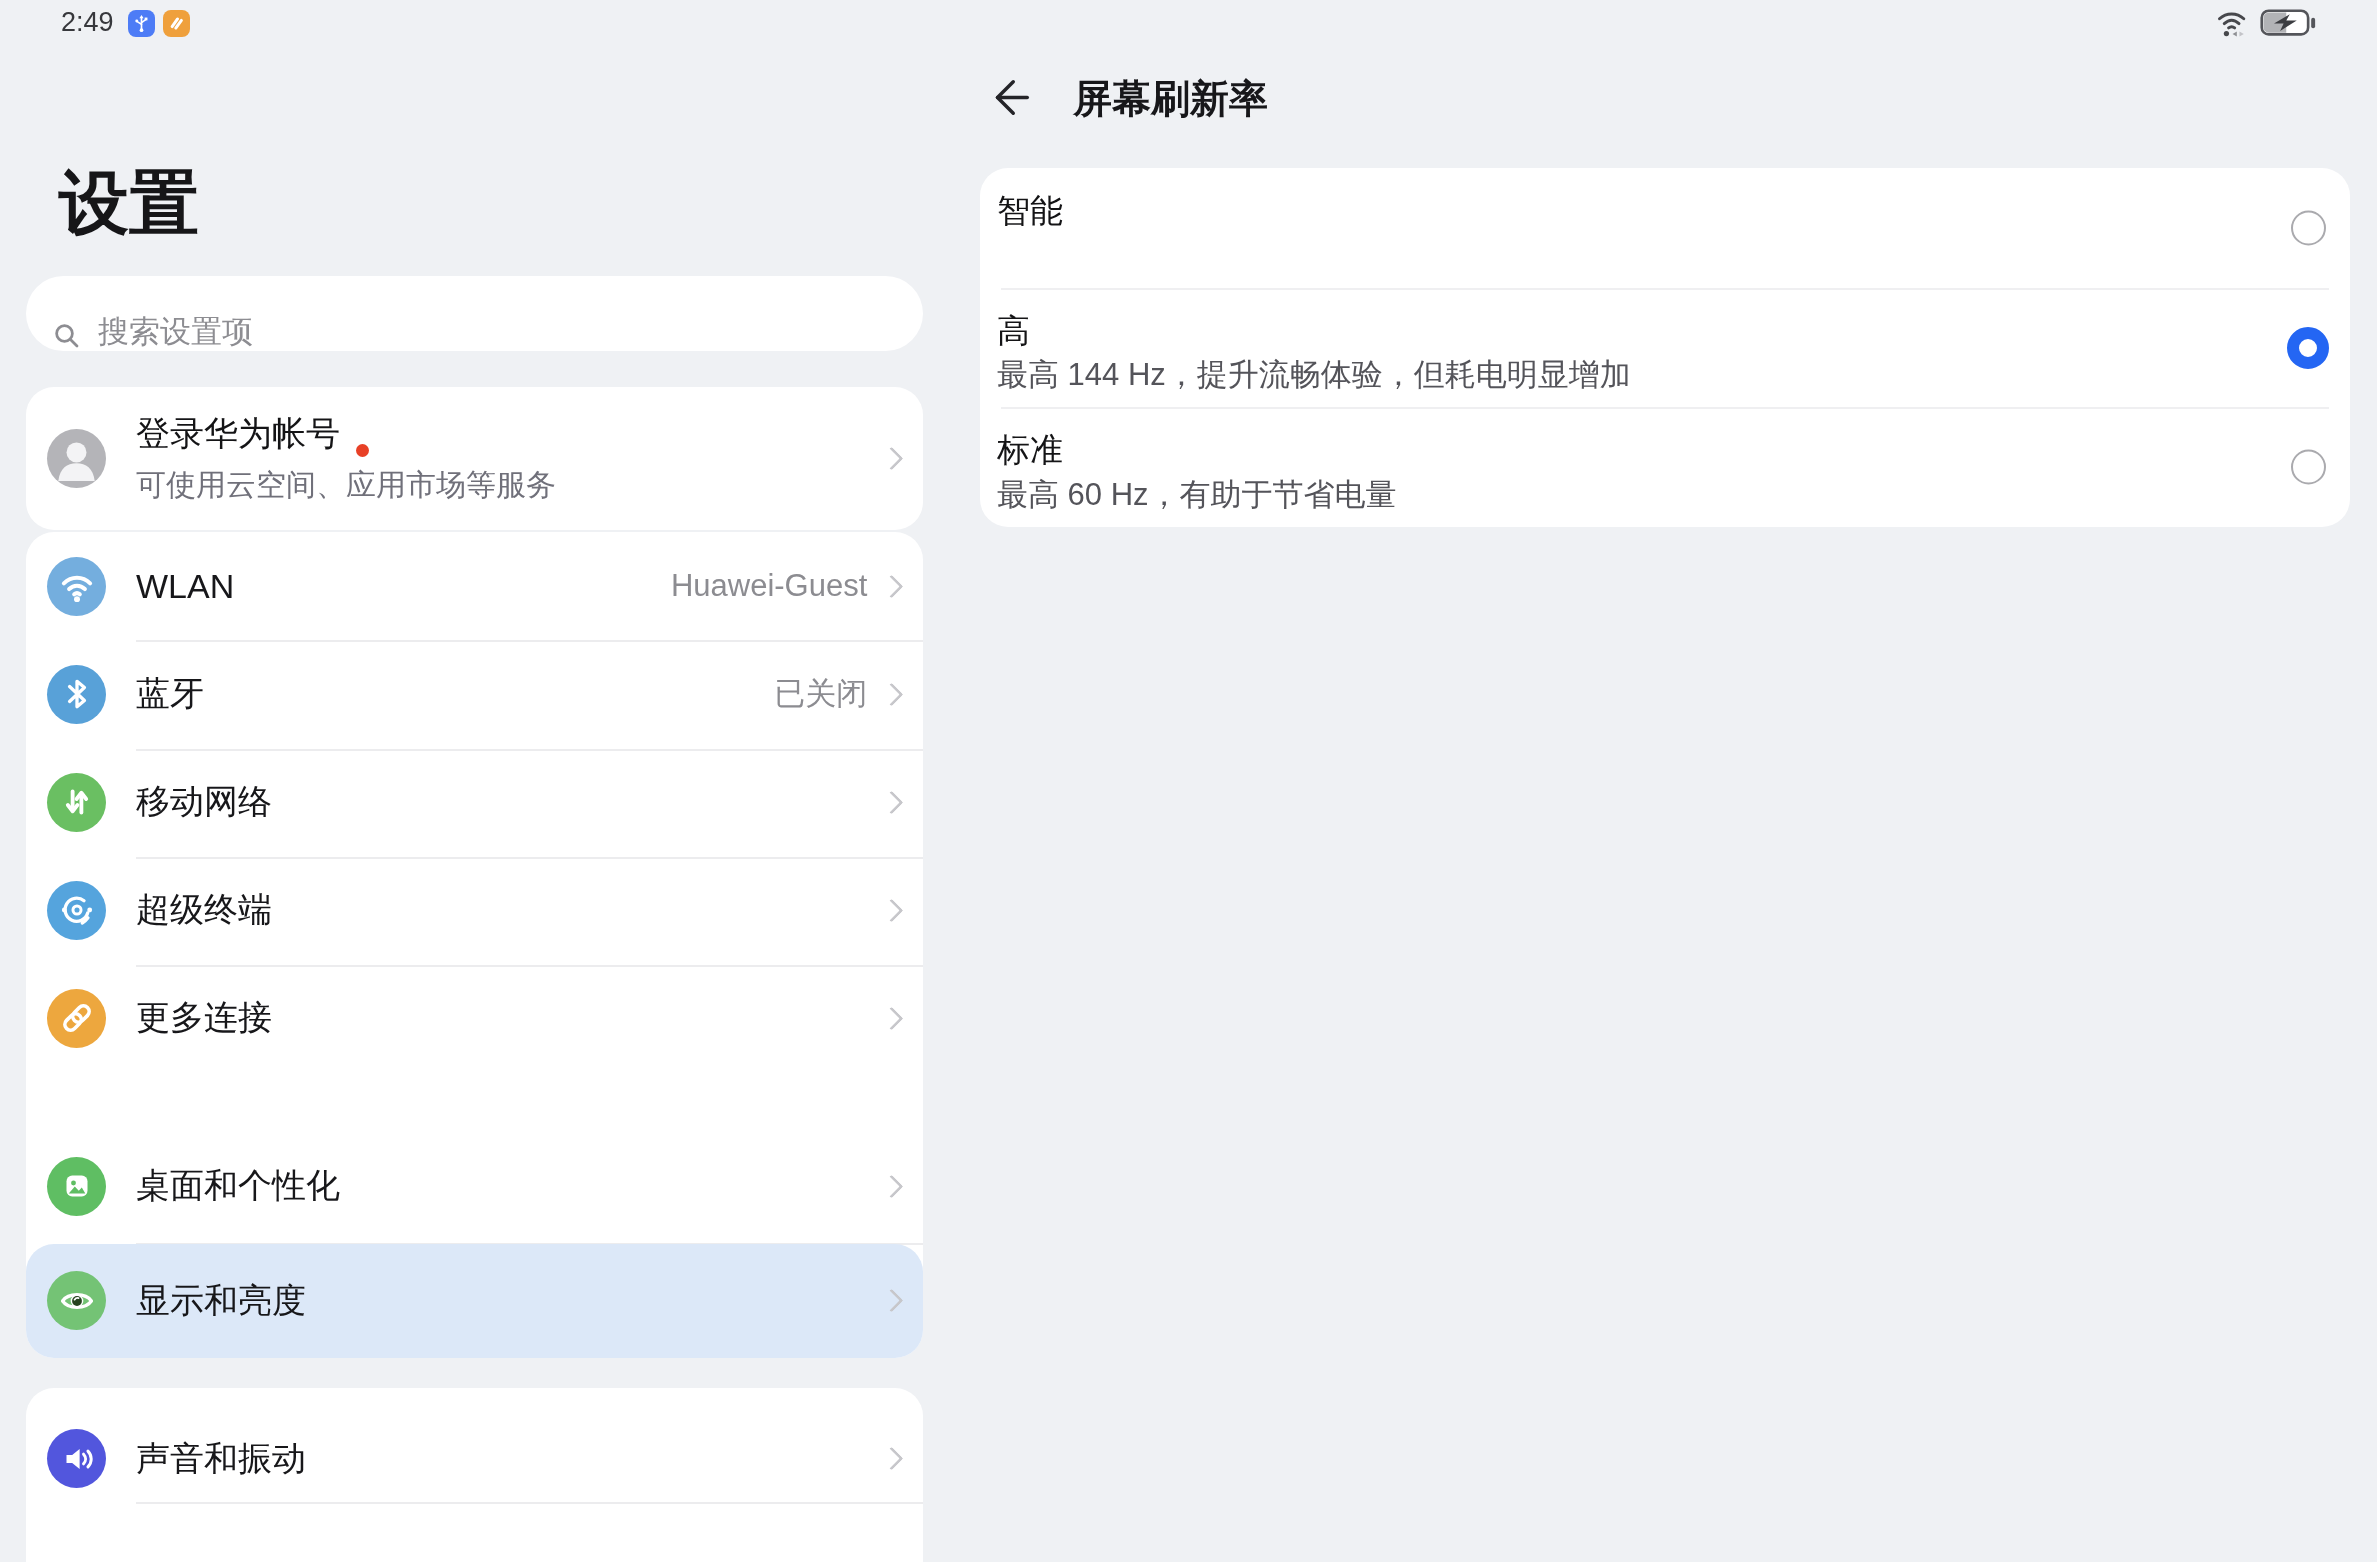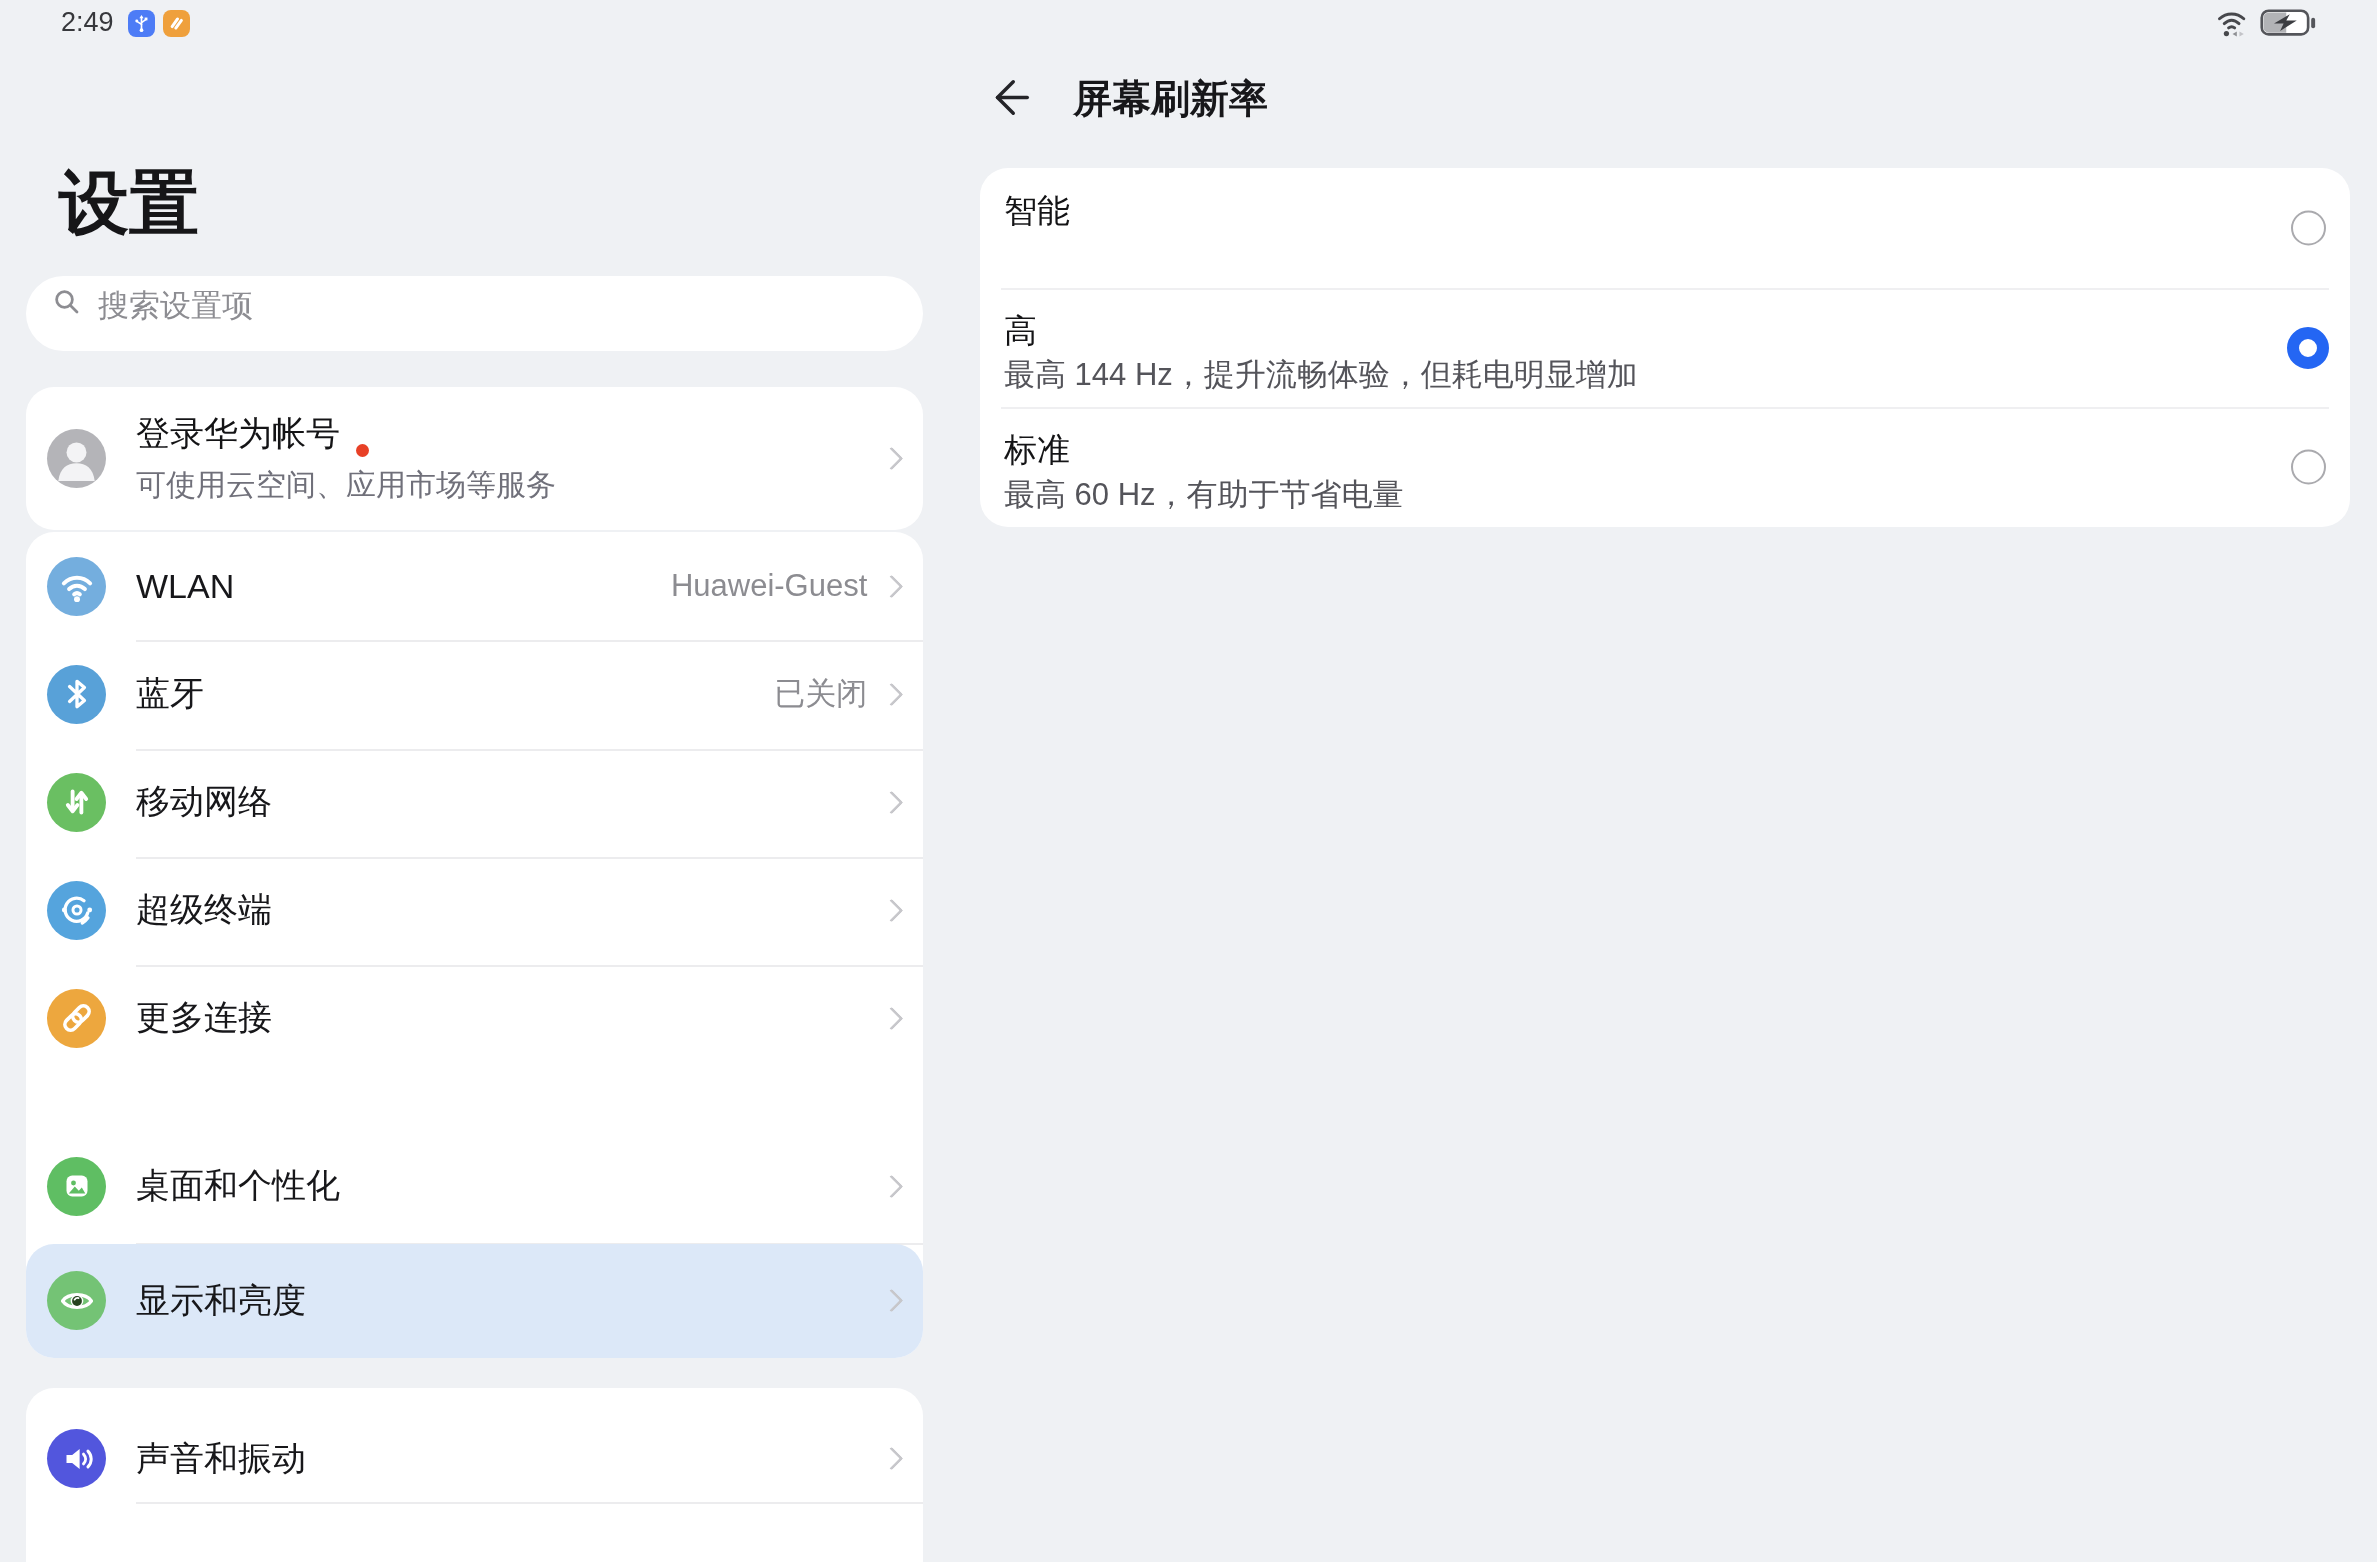--- a/index.html
+++ b/index.html
@@ -12,21 +12,21 @@
   
   .status-time{position:absolute;left:61px;top:7px;font-size:27px;font-weight:500;color:#37383c}
   .badge{position:absolute;top:9.6px;width:27px;height:27px;border-radius:7.9px;display:flex;align-items:center;justify-content:center}
   .badge.usb{left:128px;background:#4d7cf6}
   .badge.mode{left:163px;background:#efa03c}
   .status-right{position:absolute;top:8.7px;left:2216px;display:flex;align-items:flex-start;gap:10.5px}
 
   
   .left-title{position:absolute;left:59px;top:157px;font-size:70px;font-weight:700;color:#161618}
   .search{position:absolute;left:26px;top:276px;width:897px;height:75px;background:#fff;border-radius:38px;
-    display:flex;align-items:flex-start;padding:11px 26px;box-sizing:border-box;gap:14px}
+    display:flex;align-items:flex-end;padding:0 26px;box-sizing:border-box;gap:14px}
   .search input{border:none;outline:none;background:transparent;font-size:31px;flex:1;color:#333;font-family:inherit}
   .search input::placeholder{color:#8d8d92}
 
   .card{position:absolute;left:26px;width:897px;background:#fff;border-radius:28px;display:flex;flex-direction:column}
   #card-account{top:387px;height:143px}
   #card-net{top:532px;height:695px}
   #card-display{top:1129px;height:229px}
   #card-sound{top:1388px;height:283px}
 
   .row{display:flex;align-items:center;height:108px;padding:0 23px 0 21px;position:relative;box-sizing:border-box}
@@ -44,21 +44,21 @@
   .acc-text{display:flex;flex-direction:column}
   .acc-line{display:flex;align-items:flex-end}
   .acc-title{font-size:34px;font-weight:500;color:#141416}
   .dot{width:13px;height:13px;background:#e84026;border-radius:50%;margin-left:15.7px}
   .acc-sub{font-size:30px;color:#70707a;margin-top:8.7px}
 
   
   .back{position:absolute;left:987px;top:73px;width:49px;height:49px;cursor:pointer}
   .r-title{position:absolute;left:1073px;top:72px;font-size:39px;font-weight:600;color:#17171a}
   #card-options{position:absolute;left:980px;top:168px;width:1370px;height:359px;border-radius:28px;background:#fff;box-sizing:border-box}
-  .opt{position:relative;height:120px;box-sizing:border-box;padding:22px 131px 0 24px}
+  .opt{position:relative;height:120px;box-sizing:border-box;padding:22px 131px 0 17px}
   .opt-title{font-size:33px;font-weight:500;color:#141416;line-height:42px}
   .opt-sub{font-size:31px;color:#54545a;line-height:40px;margin-top:3.5px}
   .radio{position:absolute;right:24.5px;top:50%;transform:translateY(-50%);width:35px;height:35px;
     border:2.6px solid #aaaaae;border-radius:50%;box-sizing:border-box;background:#fff}
   .radio.selected{width:42px;height:42px;border:12.2px solid #2466f3;right:21px}
   .opt-divider{position:absolute;left:21px;right:21px;height:1.7px;background:#efeff1}
 </style>
 </head>
 <body>
 

